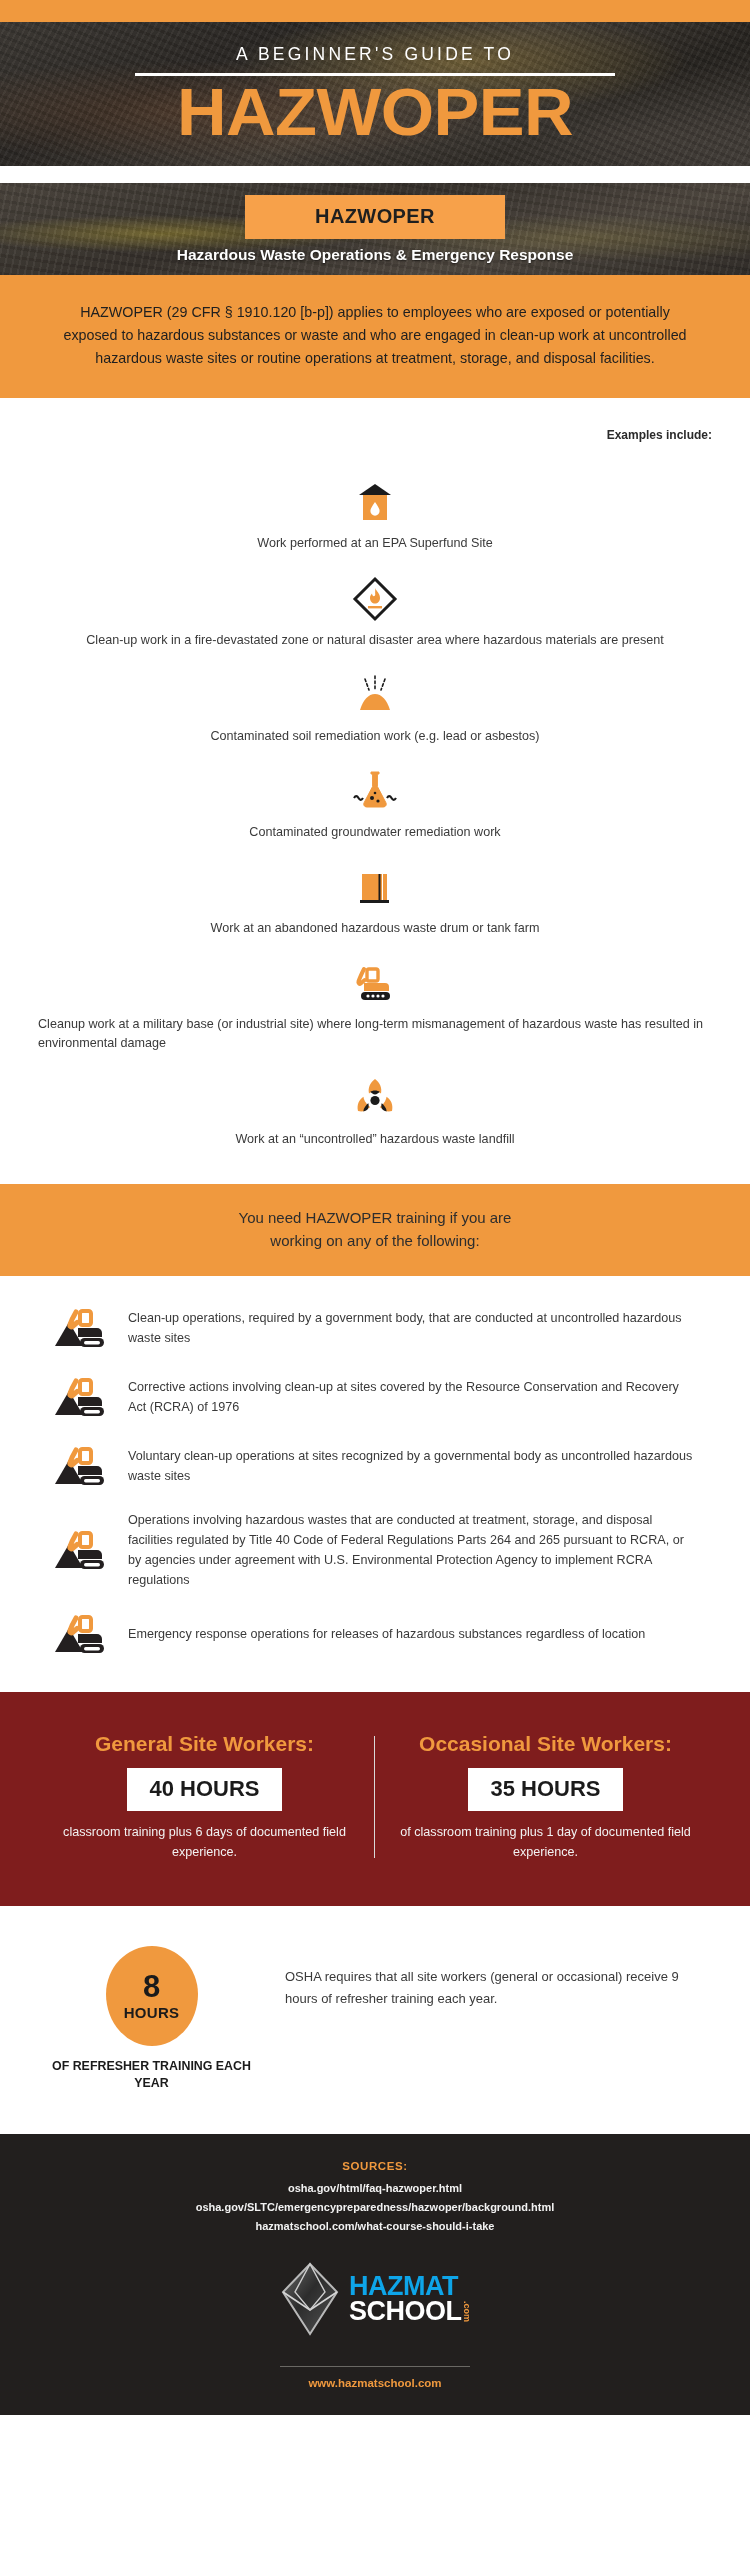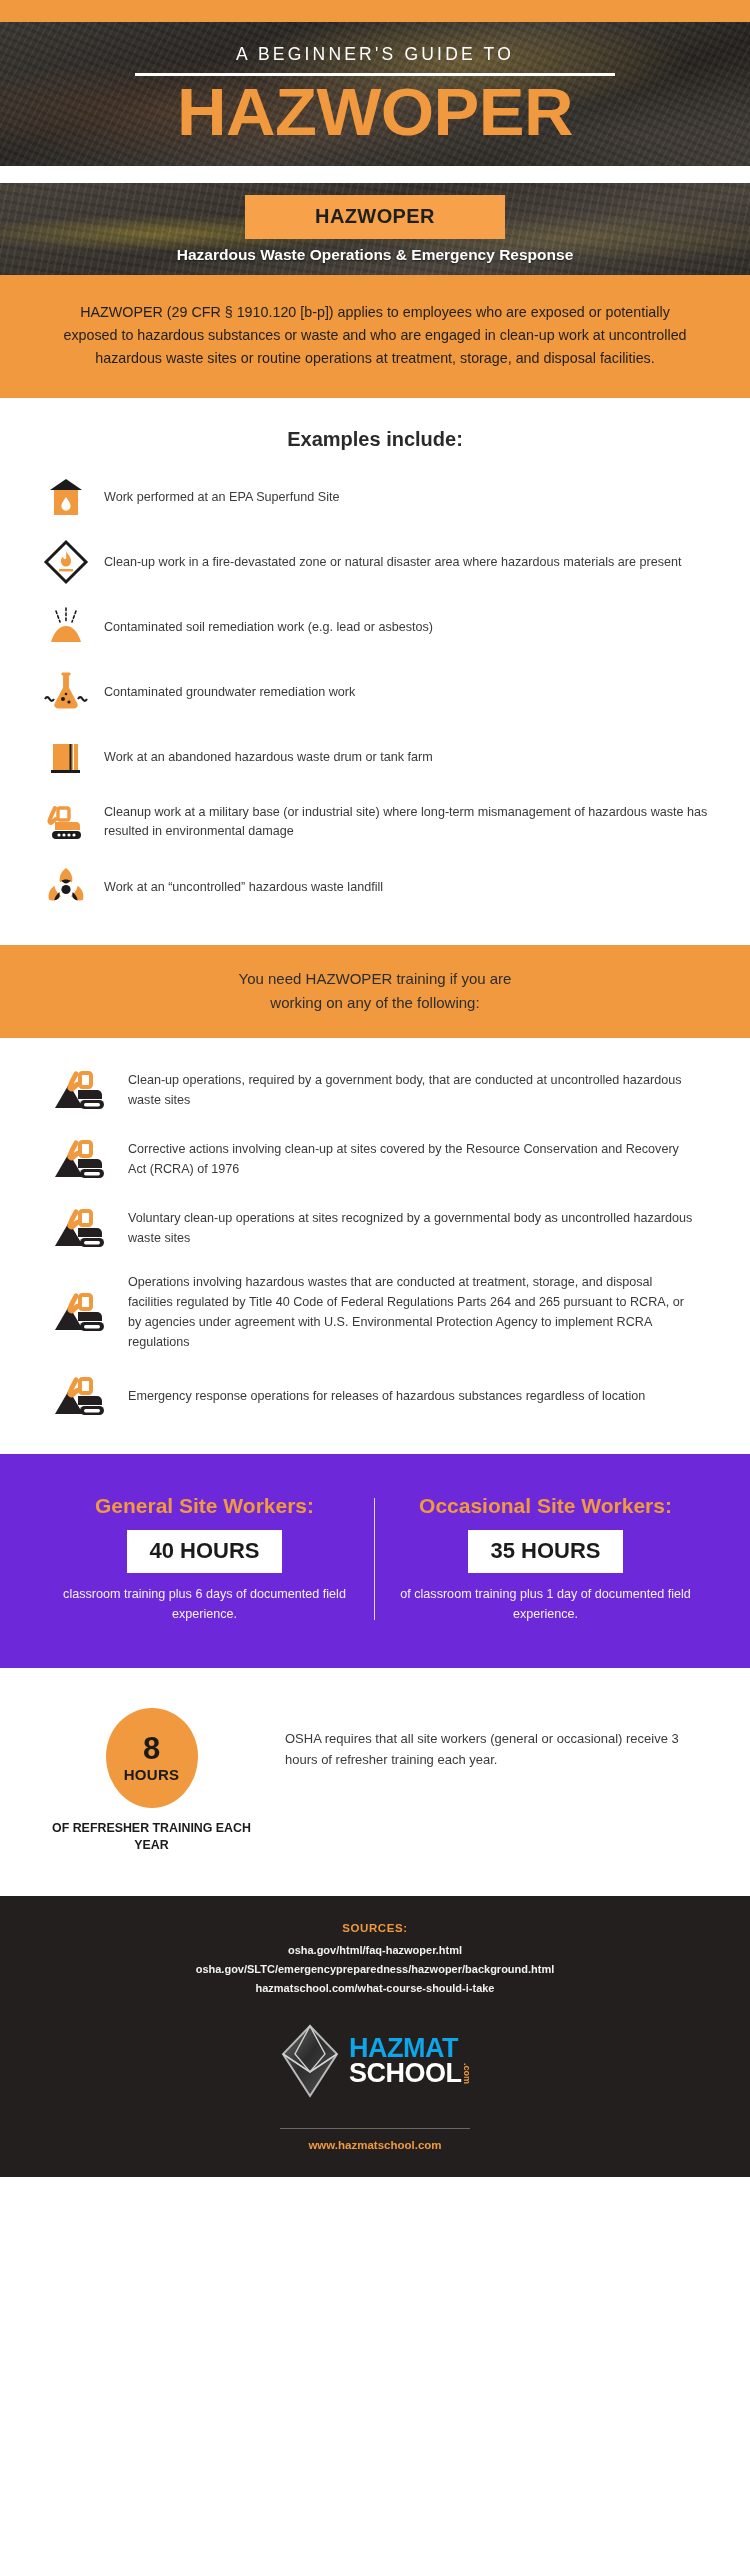--- a/index.html
+++ b/index.html
@@ -129,32 +129,33 @@
     line-height: 1.62;
     font-family: "Liberation Sans Narrow", "Liberation Sans", sans-serif;
   }
 
   
   .card {
     background: #ffffff;
     padding: 30px 38px 34px 38px;
   }
   .card-title {
-    text-align: center;
-    font-size: 20px;
+    text-align: right;
+    font-size: 12px;
     font-weight: 700;
     color: #2a2a2a;
-    margin-bottom: 22px;
+    margin-bottom: 32px;
     font-family: "Liberation Sans Narrow", "Liberation Sans", sans-serif;
   }
   .row {
     display: flex;
     align-items: center;
     margin-bottom: 17px;
-    gap: 10px;
+    gap: 4px;
+    flex-direction: column;
   }
   .row:last-child { margin-bottom: 0; }
   .row-icon {
     flex: 0 0 56px;
     width: 56px;
     height: 48px;
     display: flex;
     align-items: center;
     justify-content: center;
   }
@@ -193,21 +194,21 @@
   }
   .row2-text {
     font-size: 12.6px;
     line-height: 1.58;
     color: #3a3a3a;
     font-family: "Liberation Sans Narrow", "Liberation Sans", sans-serif;
   }
 
   
   .dark-hours {
-    background: #6d28d9;
+    background: #7f1d1d;
     display: flex;
     padding: 40px 34px 44px 34px;
   }
   .hcol {
     flex: 1 1 50%;
     text-align: center;
     padding: 0 18px;
     position: relative;
   }
   .hcol.divider::after {
@@ -551,21 +552,21 @@
   </div>
 
   <div class="refresher">
     <div class="ref-left">
       <div class="ref-badge">
         <div class="ref-num">8</div>
         <div class="ref-hours">HOURS</div>
       </div>
       <div class="ref-caption">OF REFRESHER TRAINING EACH YEAR</div>
     </div>
-    <div class="ref-right">OSHA requires that all site workers (general or occasional) receive 3 hours of refresher training each year.</div>
+    <div class="ref-right">OSHA requires that all site workers (general or occasional) receive 9 hours of refresher training each year.</div>
   </div>
 
   <div class="footer">
     <div class="sources-label">SOURCES:</div>
     <div class="source-line">osha.gov/html/faq-hazwoper.html</div>
     <div class="source-line">osha.gov/SLTC/emergencypreparedness/hazwoper/background.html</div>
     <div class="source-line">hazmatschool.com/what-course-should-i-take</div>
 
     <div class="logo-wrap">
       <svg width="62" height="74" viewBox="0 0 62 74">

